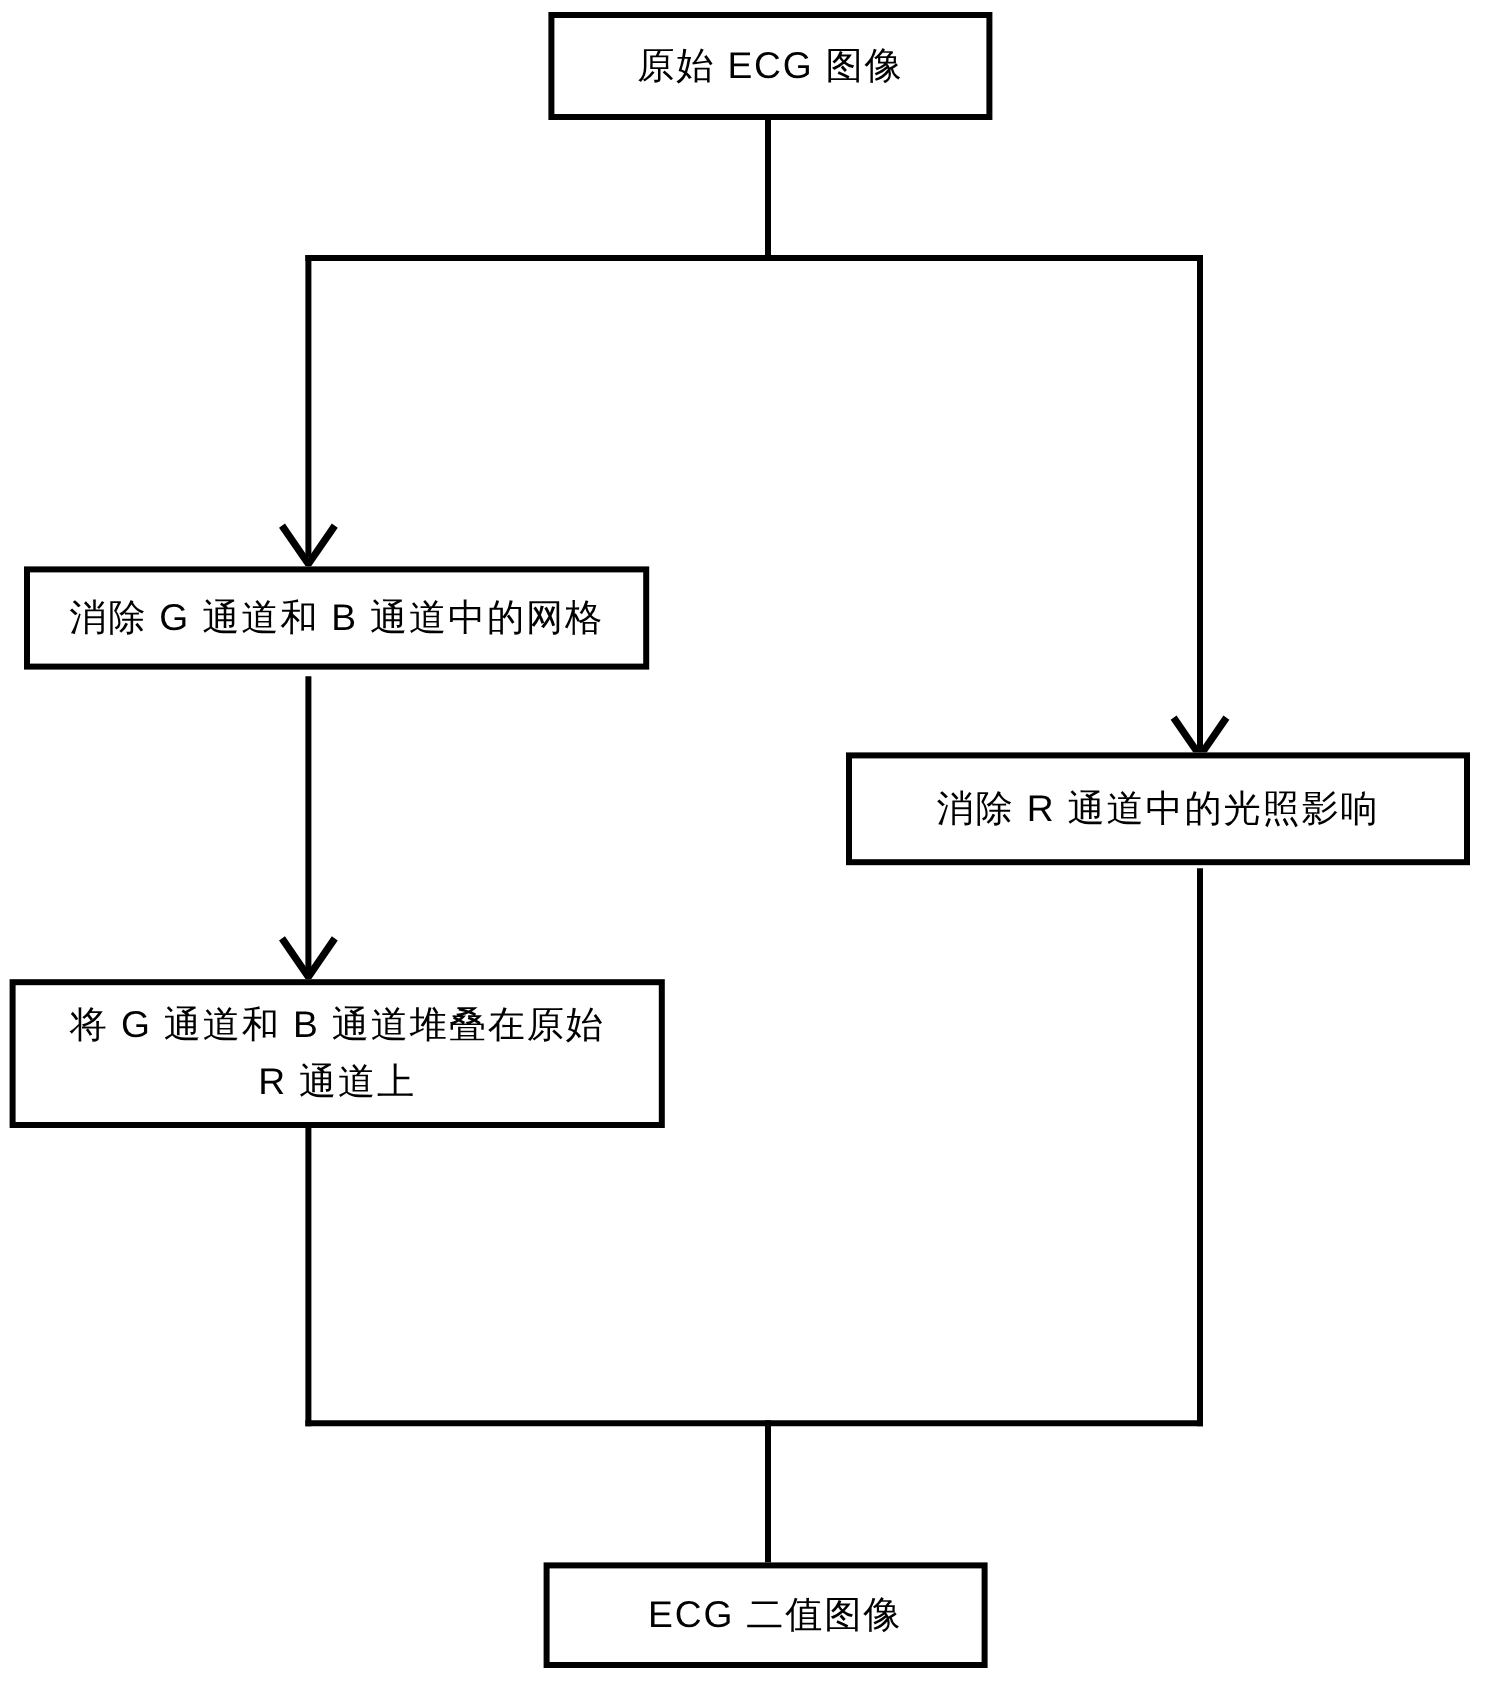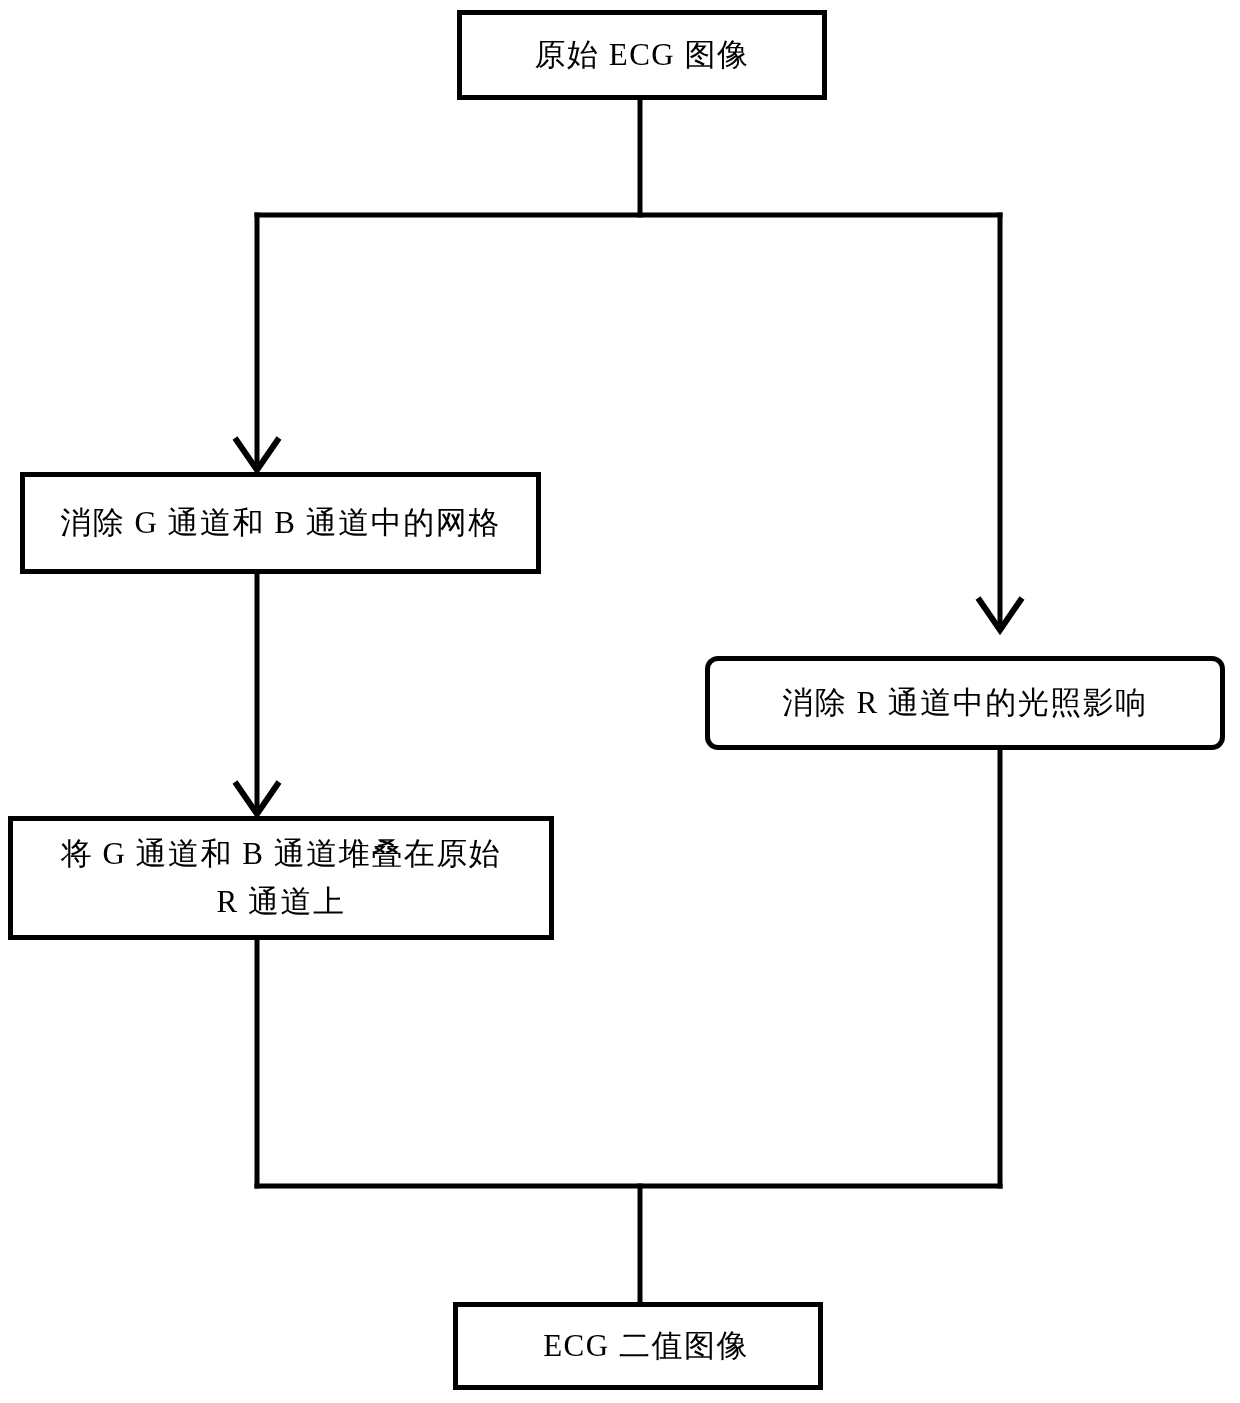--- a/index.html
+++ b/index.html
@@ -5,21 +5,21 @@
   html, body {
     margin: 0;
     padding: 0;
     background: #ffffff;
   }
   #canvas {
     position: relative;
     width: 1240px;
     height: 1403px;
     background: #ffffff;
-    font-family: Liberation Serif, serif;
+    font-family: Liberation Sans, sans-serif;
     overflow: hidden;
   }
   #connector-layer {
     position: absolute;
     left: 0;
     top: 0;
     width: 1240px;
     height: 1403px;
   }
   .node {
@@ -31,22 +31,22 @@
     flex-direction: column;
     align-items: center;
     justify-content: center;
     text-align: center;
     font-size: 31px;
     color: #000000;
     letter-spacing: 1.5px;
     line-height: 1.55;
   }
   #node-original      { left: 457px; top: 10px;   width: 370px; height: 90px;  }
-  #node-remove-grid   { left: 20px;  top: 472px;  width: 521px; height: 102px;  }
-  #node-remove-illum  { left: 705px; top: 656px;  width: 520px; height: 94px; border-radius: 13px;  }
+  #node-remove-grid   { left: 20px;  top: 472px;  width: 521px; height: 86px;  }
+  #node-remove-illum  { left: 705px; top: 627px;  width: 520px; height: 94px;  }
   #node-stack         { left: 8px;   top: 816px;  width: 546px; height: 124px; }
   #node-binary        { left: 453px; top: 1302px; width: 370px; height: 88px; padding-left: 16px;  }
 </style>
 </head>
 <body>
 
 <div id="canvas">
 
   <svg id="connector-layer" viewBox="0 0 1240 1403" xmlns="http://www.w3.org/2000/svg">
 

